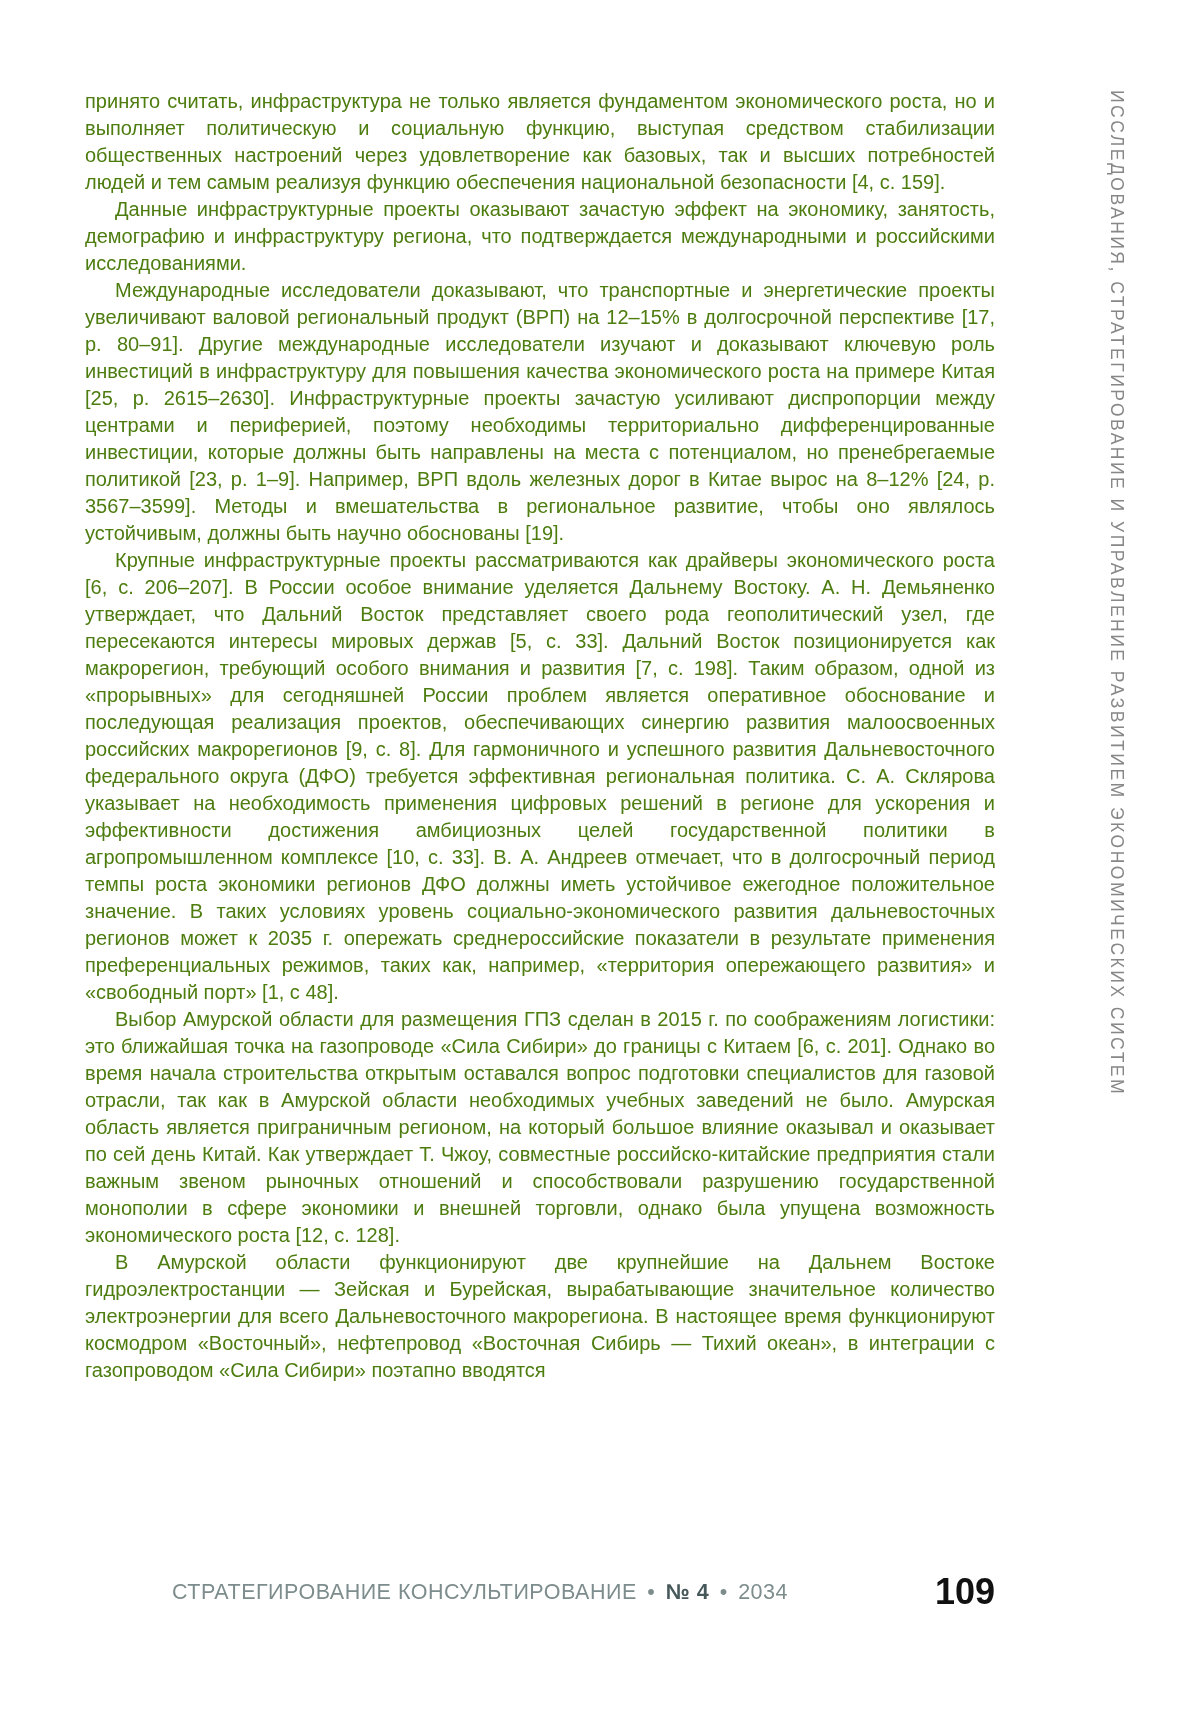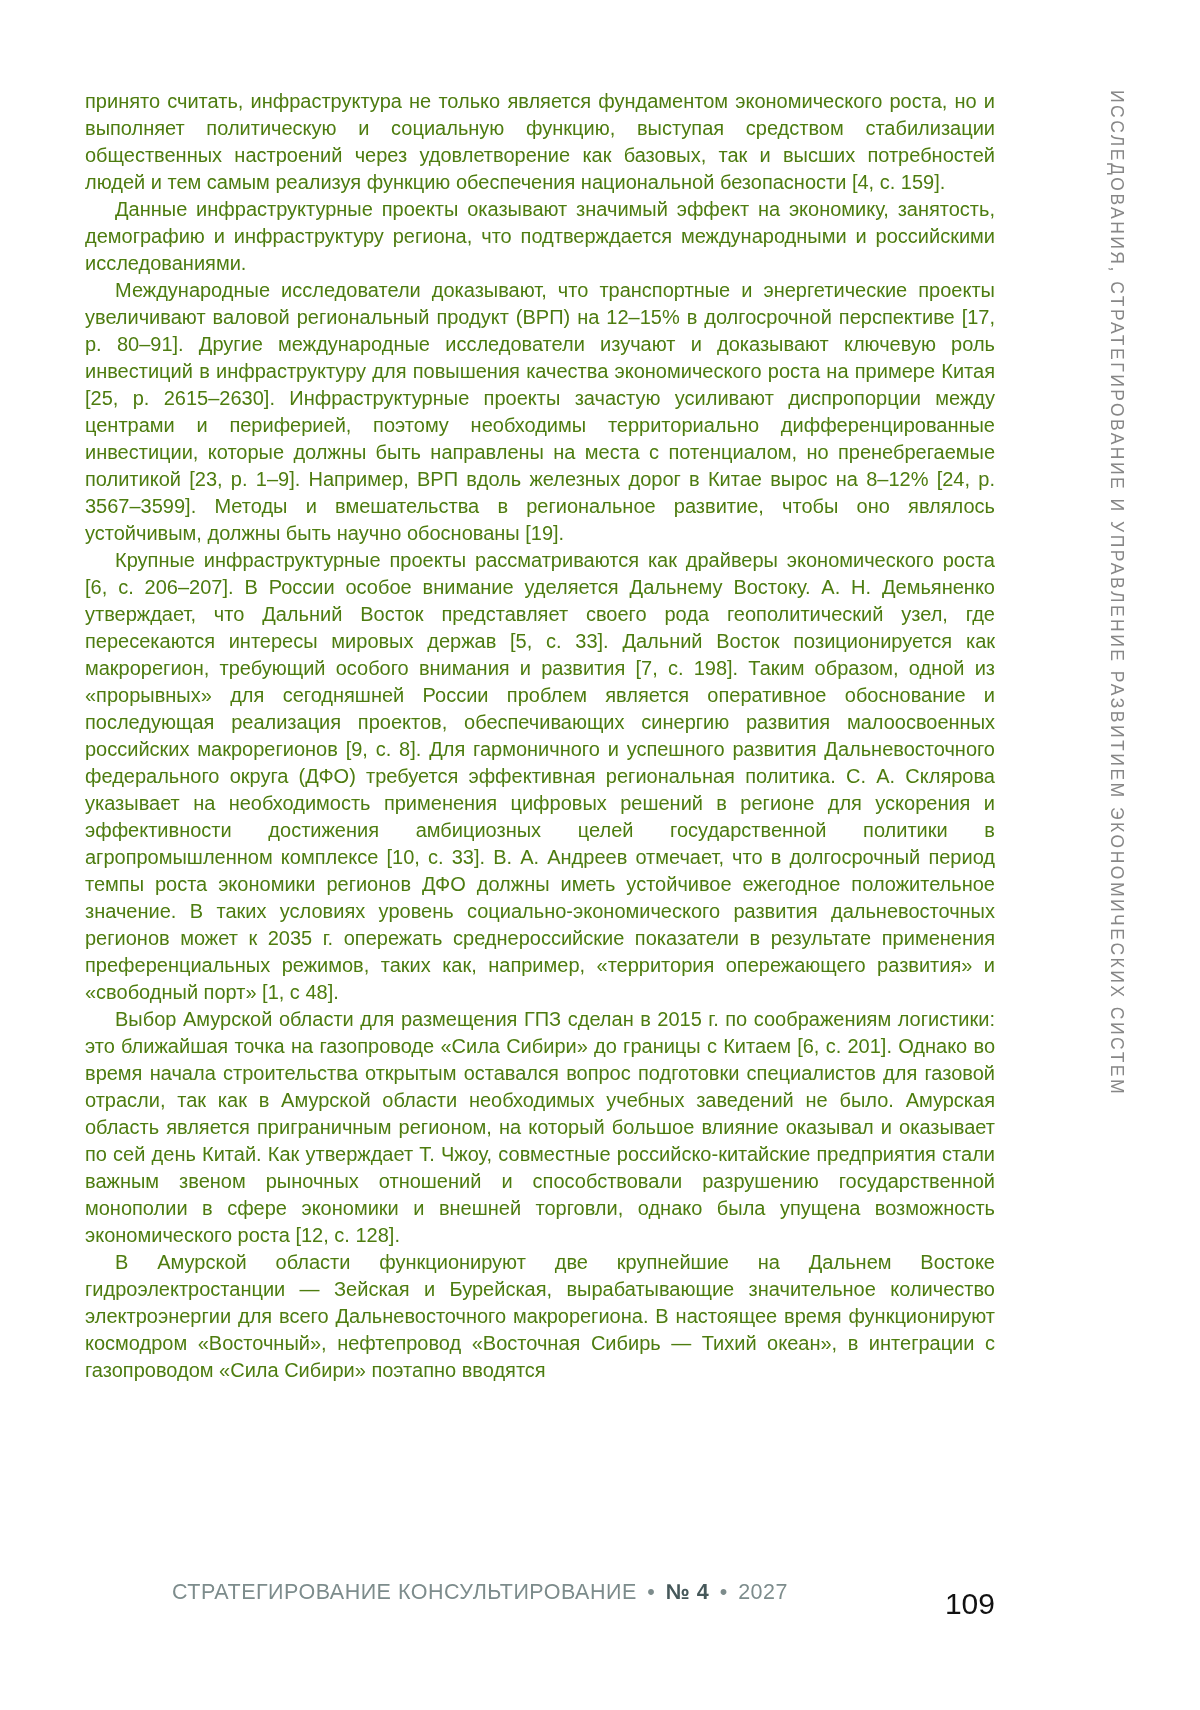--- a/index.html
+++ b/index.html
@@ -66,49 +66,49 @@
     font-weight: bold;
     color: #46585a;
   }
   .footer-line .dot {
     padding: 0 4px;
     color: #7d8c8c;
   }
   .page-number {
     position: absolute;
     right: 0;
-    top: 12px;
+    top: 0;
     width: 120px;
     text-align: right;
-    font-size: 30px;
+    font-size: 36px;
     line-height: 40px;
-    font-weight: normal;
+    font-weight: bold;
     color: #111111;
   }
 </style>
 </head>
 <body>
 
 <div class="page">
 
   <main class="article-body">
     <p class="no-indent">принято считать, инфраструктура не только является фундаментом экономического роста, но и выполняет политическую и социальную функцию, выступая средством стабилизации общественных настроений через удовлетворение как базовых, так и высших потребностей людей и тем самым реализуя функцию обеспечения национальной безопасности [4, с. 159].</p>
-    <p>Данные инфраструктурные проекты оказывают значимый эффект на экономику, занятость, демографию и инфраструктуру региона, что подтверждается международными и российскими исследованиями.</p>
+    <p>Данные инфраструктурные проекты оказывают зачастую эффект на экономику, занятость, демографию и инфраструктуру региона, что подтверждается международными и российскими исследованиями.</p>
     <p>Международные исследователи доказывают, что транспортные и энергетические проекты увеличивают валовой региональный продукт (ВРП) на 12–15% в долгосрочной перспективе [17, p. 80–91]. Другие международные исследователи изучают и доказывают ключевую роль инвестиций в инфраструктуру для повышения качества экономического роста на примере Китая [25, p. 2615–2630]. Инфраструктурные проекты зачастую усиливают диспропорции между центрами и периферией, поэтому необходимы территориально дифференцированные инвестиции, которые должны быть направлены на места с потенциалом, но пренебрегаемые политикой [23, p. 1–9]. Например, ВРП вдоль железных дорог в Китае вырос на 8–12% [24, p. 3567–3599]. Методы и вмешательства в региональное развитие, чтобы оно являлось устойчивым, должны быть научно обоснованы [19].</p>
     <p>Крупные инфраструктурные проекты рассматриваются как драйверы экономического роста [6, с. 206–207]. В России особое внимание уделяется Дальнему Востоку. А. Н. Демьяненко утверждает, что Дальний Восток представляет своего рода геополитический узел, где пересекаются интересы мировых держав [5, с. 33]. Дальний Восток позиционируется как макрорегион, требующий особого внимания и развития [7, с. 198]. Таким образом, одной из «прорывных» для сегодняшней России проблем является оперативное обоснование и последующая реализация проектов, обеспечивающих синергию развития малоосвоенных российских макрорегионов [9, с. 8]. Для гармоничного и успешного развития Дальневосточного федерального округа (ДФО) требуется эффективная региональная политика. С. А. Склярова указывает на необходимость применения цифровых решений в регионе для ускорения и эффективности достижения амбициозных целей государственной политики в агропромышленном комплексе [10, с. 33]. В. А. Андреев отмечает, что в долгосрочный период темпы роста экономики регионов ДФО должны иметь устойчивое ежегодное положительное значение. В таких условиях уровень социально-экономического развития дальневосточных регионов может к 2035 г. опережать среднероссийские показатели в результате применения преференциальных режимов, таких как, например, «территория опережающего развития» и «свободный порт» [1, с 48].</p>
     <p>Выбор Амурской области для размещения ГПЗ сделан в 2015 г. по соображениям логистики: это ближайшая точка на газопроводе «Сила Сибири» до границы с Китаем [6, с. 201]. Однако во время начала строительства открытым оставался вопрос подготовки специалистов для газовой отрасли, так как в Амурской области необходимых учебных заведений не было. Амурская область является приграничным регионом, на который большое влияние оказывал и оказывает по сей день Китай. Как утверждает Т. Чжоу, совместные российско-китайские предприятия стали важным звеном рыночных отношений и способствовали разрушению государственной монополии в сфере экономики и внешней торговли, однако была упущена возможность экономического роста [12, с. 128].</p>
     <p>В Амурской области функционируют две крупнейшие на Дальнем Востоке гидроэлектростанции — Зейская и Бурейская, вырабатывающие значительное количество электроэнергии для всего Дальневосточного макрорегиона. В настоящее время функционируют космодром «Восточный», нефтепровод «Восточная Сибирь — Тихий океан», в интеграции с газопроводом «Сила Сибири» поэтапно вводятся</p>
   </main>
 
   <aside class="side-label">ИССЛЕДОВАНИЯ, СТРАТЕГИРОВАНИЕ И УПРАВЛЕНИЕ РАЗВИТИЕМ ЭКОНОМИЧЕСКИХ СИСТЕМ</aside>
 
   <footer class="page-footer">
     <div class="footer-line">
       <span>СТРАТЕГИРОВАНИЕ КОНСУЛЬТИРОВАНИЕ</span>
       <span class="dot">•</span>
       <span class="issue">№ 4</span>
       <span class="dot">•</span>
-      <span class="year">2027</span>
+      <span class="year">2034</span>
     </div>
     <div class="page-number">109</div>
   </footer>
 
 </div>
 
 </body></html>

